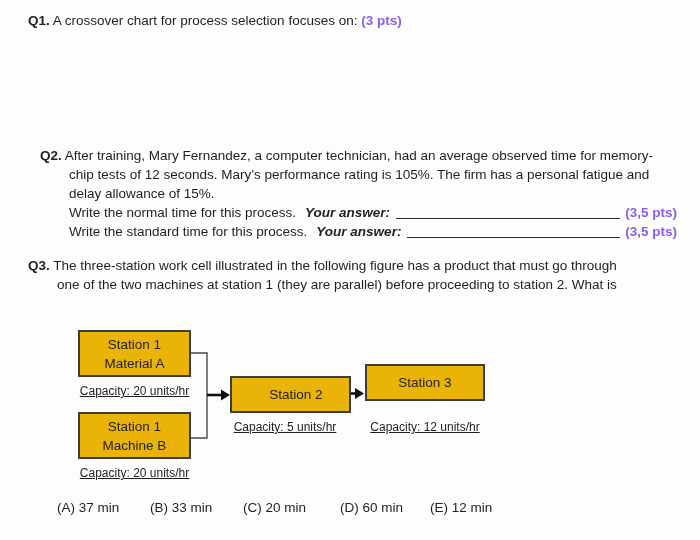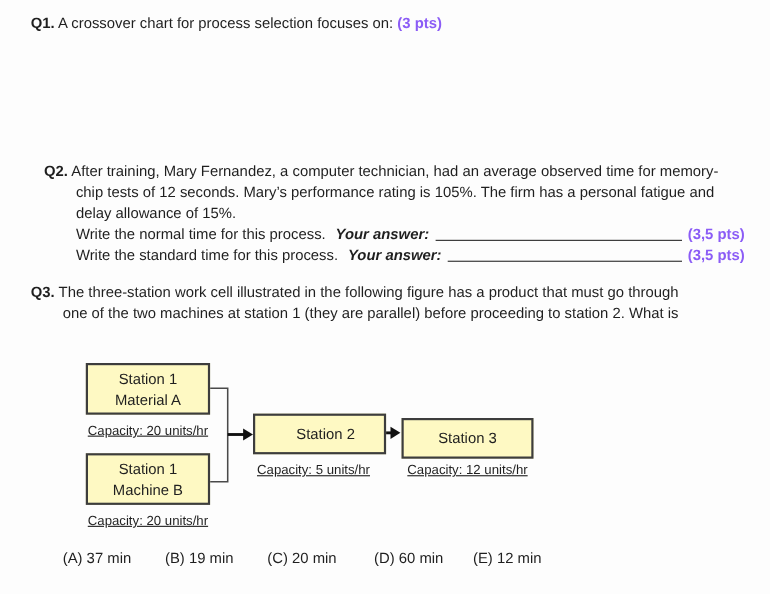--- a/index.html
+++ b/index.html
@@ -45,31 +45,31 @@
   .q3 { position:absolute; left:28px; top:257px; width:650px; }
   .q3 .line { line-height:18.7px; white-space:nowrap; }
   .q3 .first { padding-left:29px; text-indent:-29px; }
   .q3 .cont  { padding-left:29px; }
 
   
   .diagram { position:absolute; left:0; top:0; width:700px; height:540px; pointer-events:none; }
   .dbox {
     position:absolute;
     border:2px solid #3d3d3d;
-    background:#fef9c3;
+    background:#eab308;
     display:flex; flex-direction:column;
     align-items:center; justify-content:center;
     text-align:center;
     line-height:19px;
     font-size:13.5px;
   }
   .box-a { left:78px;  top:330px; width:109px; height:43px; }
   .box-b { left:78px;  top:412px; width:109px; height:43px; }
   .box-2 { left:230px; top:376px; width:106px; height:33px;padding-left:11px; }
-  .box-3 { left:365px; top:380px; width:116px; height:33px; }
+  .box-3 { left:365px; top:364px; width:116px; height:33px; }
   .cap { position:absolute; font-size:12px; text-align:center; white-space:nowrap;text-decoration:underline; }
   .cap-a { left:58px;  top:384px; width:153px; }
   .cap-b { left:58px;  top:466px; width:153px; }
   .cap-2 { left:215px; top:420px; width:140px; }
   .cap-3 { left:350px; top:420px; width:150px; }
   .connector-svg { position:absolute; left:0; top:0; }
 
   
   .q3-answers { position:absolute; left:0; top:499px; width:700px; height:20px; }
   .q3-answers .aopt { position:absolute; white-space:nowrap; line-height:18px; }
@@ -150,19 +150,19 @@
     <div class="cap cap-2">Capacity: 5 units/hr</div>
 
     <div class="dbox box-3">
       <div>Station 3</div>
     </div>
     <div class="cap cap-3">Capacity: 12 units/hr</div>
   </div>
 
   <div class="q3-answers">
     <span class="aopt a">(A) 37 min</span>
-    <span class="aopt b">(B) 19 min</span>
+    <span class="aopt b">(B) 33 min</span>
     <span class="aopt c">(C) 20 min</span>
     <span class="aopt d">(D) 60 min</span>
     <span class="aopt e">(E) 12 min</span>
   </div>
 
 </div>
 
 </body></html>

